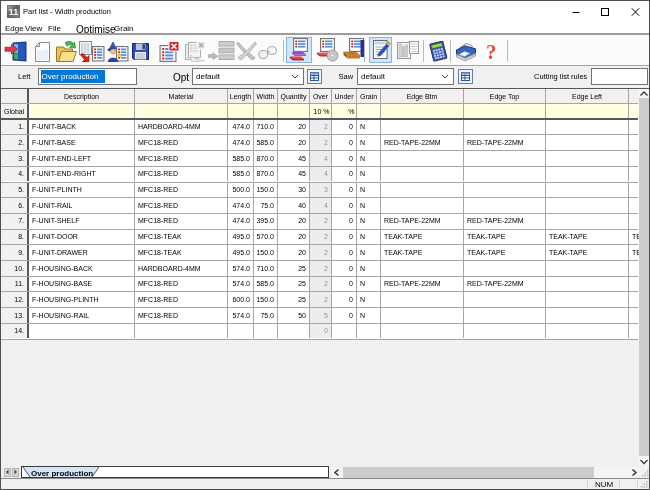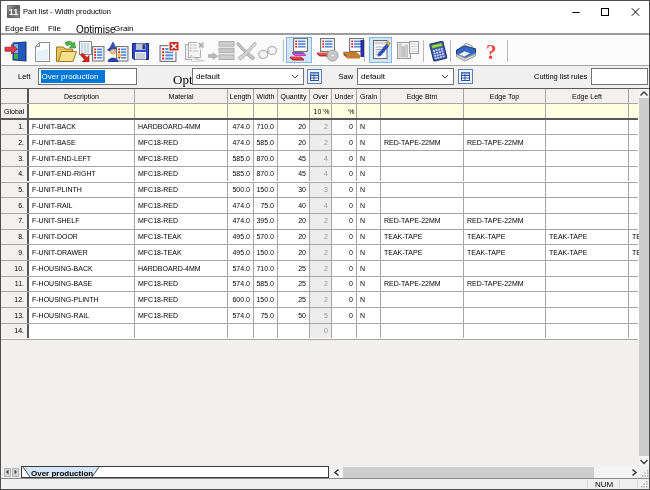--- a/index.html
+++ b/index.html
@@ -22,21 +22,21 @@
 <svg class="abs" style="left:569px;top:6px" width="12" height="12">
       <line x1="2.5" y1="5.5" x2="9.5" y2="5.5" stroke="#000" stroke-width="1"></line>
     </svg>
 <svg class="abs" style="left:598px;top:4px" width="14" height="14">
       <rect x="2.5" y="3.5" width="7" height="7" fill="none" stroke="#000" stroke-width="1"></rect>
     </svg>
 <svg class="abs" style="left:628px;top:4px" width="14" height="14">
       <path d="M2.8 3.3 L10.2 10.7 M10.2 3.3 L2.8 10.7" stroke="#000" stroke-width="1" fill="none"></path>
     </svg>
 <div class="abs" style="left:4px;top:22.5px;height:10px;font-size:8px;">Edge</div>
-<div class="abs" style="left:24px;top:22.5px;height:10px;font-size:8px;">Edit</div>
+<div class="abs" style="left:24px;top:22.5px;height:10px;font-size:8px;">View</div>
 <div class="abs" style="left:47px;top:22.5px;height:10px;font-size:8px;">File</div>
 <div class="abs" style="left:75px;top:22.5px;height:10px;font-size:10px;">Optimise</div>
 <div class="abs" style="left:113px;top:22.5px;height:10px;font-size:8px;">Grain</div>
 <div class="abs" style="left:0;top:32px;width:648px;height:2px;background:#9d9d9d;"></div>
 <div class="abs" style="left:0;top:34px;width:648px;height:30px;background:#fbfbfb;border-bottom:1px solid #a5a5a5;"></div>
 <div class="abs" style="left:282px;top:39px;width:1px;height:22px;background:#b9b9b9;"></div>
 <div class="abs" style="left:363px;top:39px;width:1px;height:22px;background:#b9b9b9;"></div>
 <div class="abs" style="left:422px;top:39px;width:1px;height:22px;background:#b9b9b9;"></div>
 <div class="abs" style="left:449px;top:39px;width:1px;height:22px;background:#b9b9b9;"></div>
 <div class="abs" style="left:506px;top:39px;width:1px;height:22px;background:#b9b9b9;"></div>
@@ -244,21 +244,21 @@
       <path d="M2.5 9 L11 4.8 L21.5 7.8 L21.5 13 L11 17.8 L2.5 13.8 Z" fill="#3565c2" stroke="#1a3a80"></path>
       <path d="M2.5 13.3 L11 17.3 L21.5 12.5 L21.5 15 L11 20 L2.5 15.8 Z" fill="#d9d9d9" stroke="#999"></path>
       <path d="M5 13.5 L10.5 10.5 L16 12.3 L10.5 15.5 Z" fill="#fdfdfd" stroke="#aaa" stroke-width="0.5"></path>
       <circle cx="19.3" cy="13.6" r="0.9" fill="#44c044"></circle>
     </svg>
 <div class="abs" style="left:485px;top:39px;width:16px;height:22px;font-size:21px;font-weight:bold;color:#e8473f;font-family:Liberation Serif,serif;">?</div>
 <div class="abs" style="left:0;top:65px;width:648px;height:22px;background:#f0f0f0;"></div>
 <div class="abs" style="left:17px;top:71px;font-size:7.5px;">Left</div>
 <div class="abs" style="left:37px;top:67px;width:99px;height:17px;background:#fff;border:1px solid #737373;box-sizing:border-box;"></div>
 <div class="abs" style="left:39.5px;top:69px;width:64px;height:13px;background:#0078d7;color:#fff;font-size:8px;padding-left:1px;padding-top:1.5px;box-sizing:border-box;">Over production</div>
-<div class="abs" style="left:172px;top:71px;font-size:13px;font-family:Liberation Serif, serif;">Opt</div>
+<div class="abs" style="left:172px;top:71px;font-size:10px;">Opt</div>
 <div class="abs" style="left:191px;top:67px;width:112px;height:17px;background:#fff;border:1px solid #737373;box-sizing:border-box;"></div>
 <div class="abs" style="left:195px;top:71px;font-size:8px;">default</div>
 <svg class="abs" style="left:290px;top:73px" width="8" height="5">
       <path d="M1 1 L4 4 L7 1" fill="none" stroke="#444" stroke-width="1"></path>
     </svg>
 <div class="abs" style="left:306px;top:68px;width:15px;height:15px;background:#f4f4f4;border:1px solid #5a80b5;box-sizing:border-box;"></div>
 <svg class="abs" style="left:309px;top:71px" width="9" height="9">
       <rect x="0.5" y="0.5" width="8" height="8" fill="#fff" stroke="#2a52a0"></rect>
       <line x1="0.5" y1="3.5" x2="8.5" y2="3.5" stroke="#2a52a0"></line>
       <line x1="0.5" y1="6" x2="8.5" y2="6" stroke="#2a52a0"></line>

